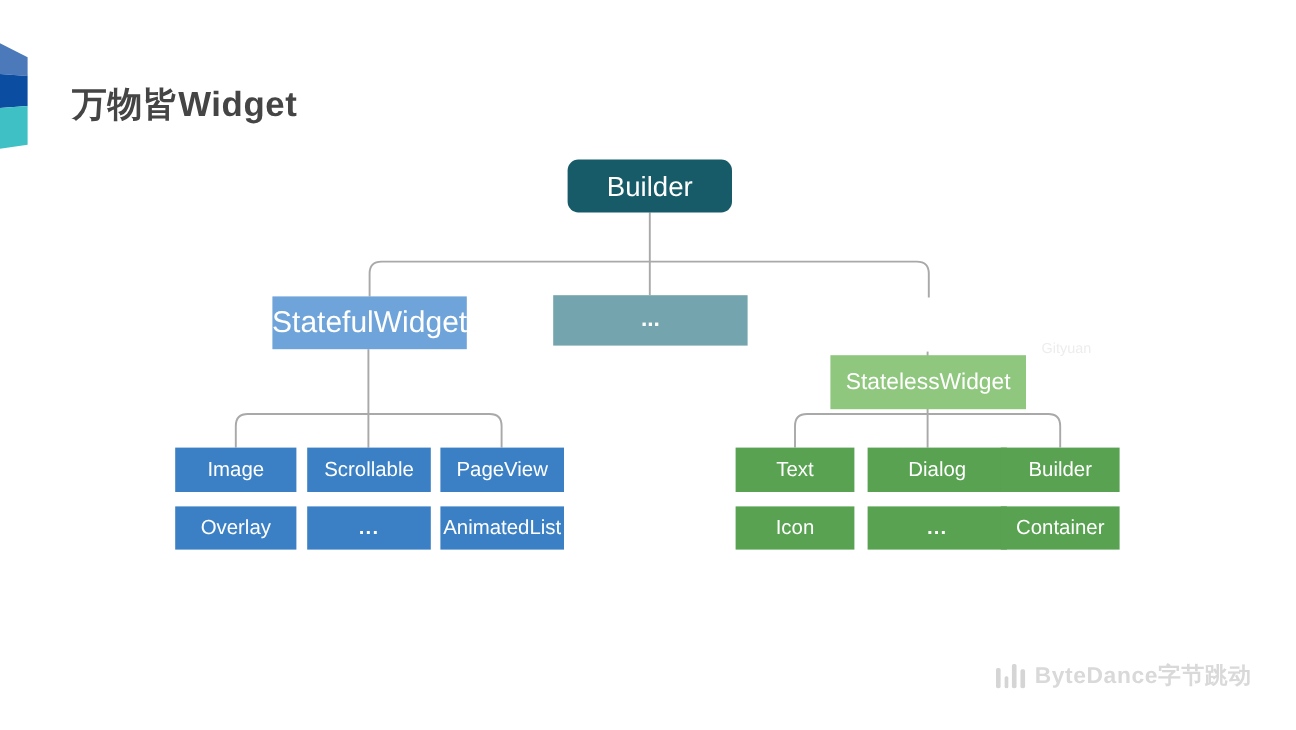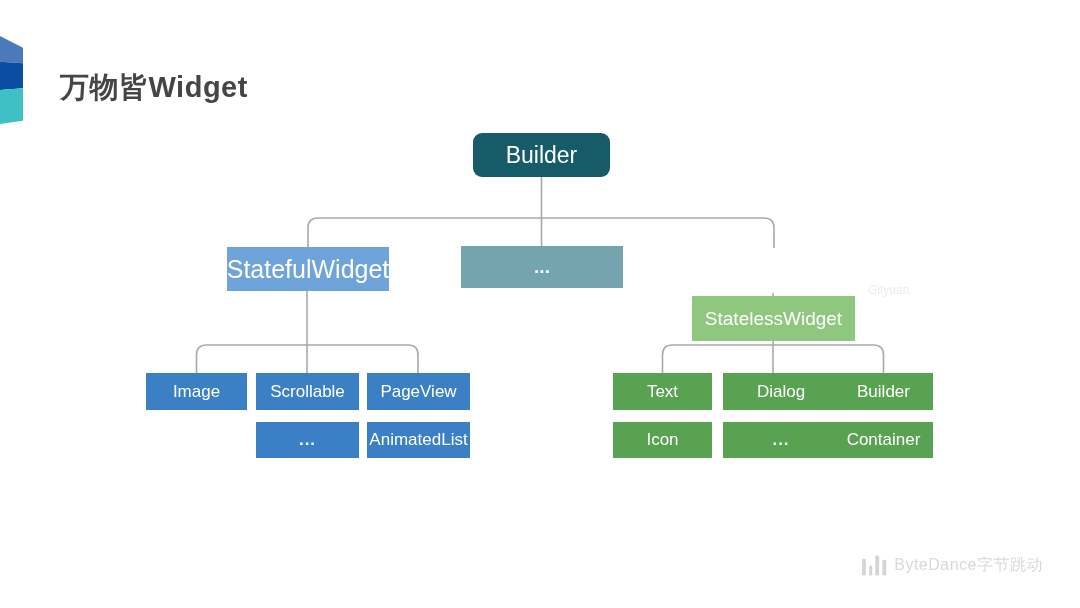--- a/index.html
+++ b/index.html
@@ -85,22 +85,22 @@
   }
   .footer {
     position: absolute;
     right: 37px; bottom: 32px;
     display: flex;
     align-items: center;
     gap: 7px;
   }
   .footer-icon { width: 25px; height: 21px; }
   .footer-text {
-    font-size: 16px;
-    font-weight: normal;
+    font-size: 19px;
+    font-weight: bold;
     color: #d9d9d9;
     letter-spacing: 0.5px;
   }
 </style>
 </head>
 <body>
 
 <div class="slide">
 
   <svg class="corner-logo" viewBox="0 0 26 94" aria-hidden="true">
@@ -127,20 +127,21 @@
 
   <div class="node node-root">Builder</div>
 
   <div class="node node-stateful">StatefulWidget</div>
   <div class="node node-middle">...</div>
   <div class="node node-stateless">StatelessWidget</div>
 
   <div class="node leaf leaf-blue row1 lc1">Image</div>
   <div class="node leaf leaf-blue row1 lc2">Scrollable</div>
   <div class="node leaf leaf-blue row1 lc3">PageView</div>
+  <div class="node leaf leaf-blue row2 lc1">Overlay</div>
   <div class="node leaf leaf-blue row2 lc2 ellipsis-leaf">...</div>
   <div class="node leaf leaf-blue row2 lc3">AnimatedList</div>
 
   <div class="node leaf leaf-green row1 rc1">Text</div>
   <div class="node leaf leaf-green row1 rc2">Dialog</div>
   <div class="node leaf leaf-green row1 rc3">Builder</div>
   <div class="node leaf leaf-green row2 rc1">Icon</div>
   <div class="node leaf leaf-green row2 rc2 ellipsis-leaf">...</div>
   <div class="node leaf leaf-green row2 rc3">Container</div>
 

